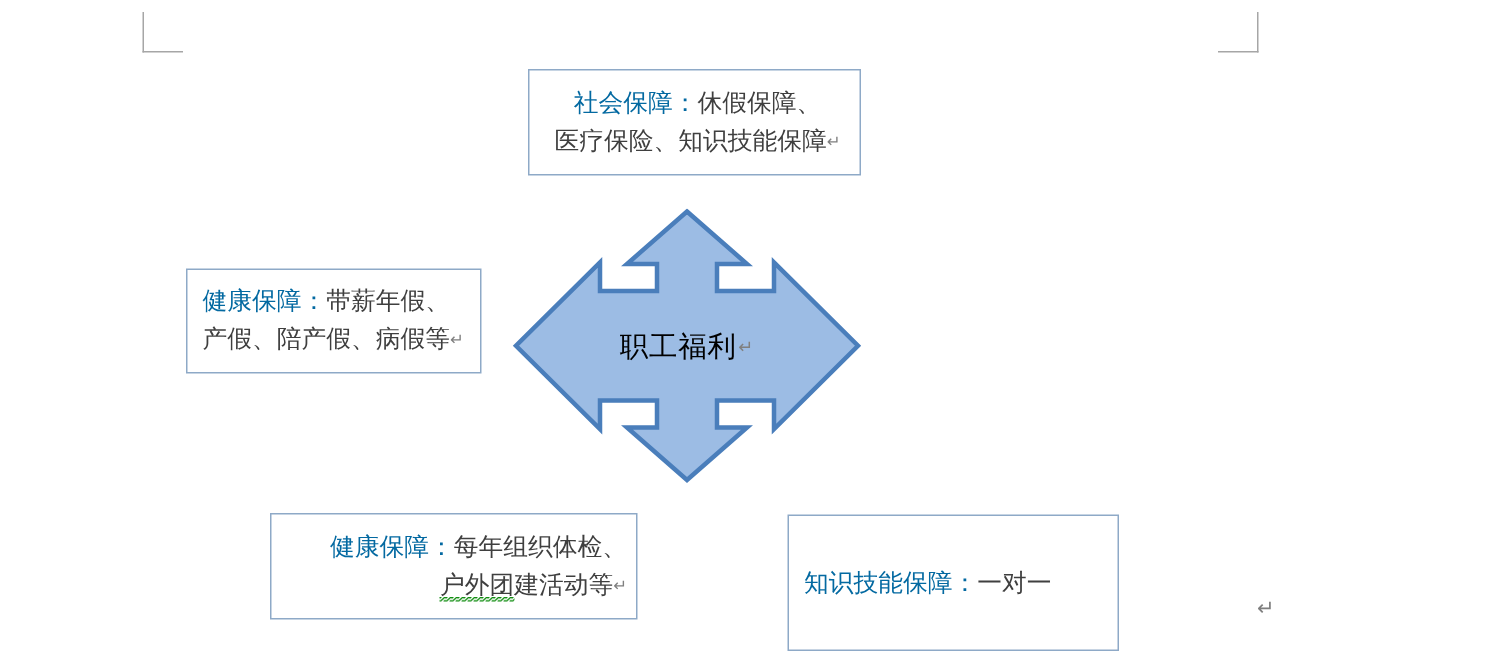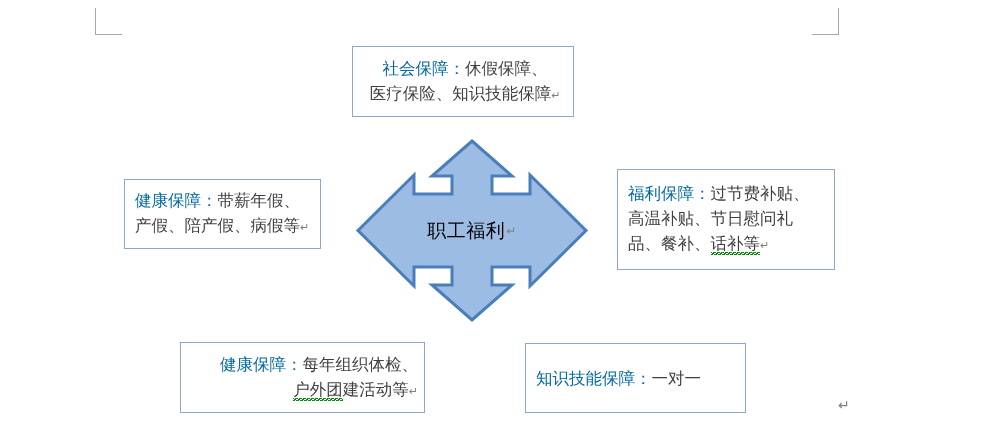--- a/index.html
+++ b/index.html
@@ -46,21 +46,21 @@
     top: 398px;
     font-family: "Liberation Sans", sans-serif;
     font-size: 14px;
     color: #7f7f7f;
     line-height: 1;
   }
 
   
   .center-arrow {
     position: absolute;
-    left: 354px;
+    left: 340px;
     top: 139px;
     width: 236px;
     height: 183px;
   }
   .center-arrow svg {
     display: block;
     width: 100%;
     height: 100%;
   }
   .arrow-label {
@@ -122,21 +122,21 @@
     background-size: 4px 3px;
     background-position: left bottom;
     padding-bottom: 2px;
   }
 
   
   #box-top    { left: 352px; top: 46px;  width: 222px; height: 71px;  align-items: center; }
   #box-left   { left: 124px; top: 179px; width: 197px; height: 70px; }
   #box-right  { left: 617px; top: 169px; width: 218px; height: 101px; }
   #box-bl     { left: 180px; top: 342px; width: 245px; height: 71px; text-align: right; }
-  #box-br     { left: 525px; top: 343px; width: 221px; height: 70px; }
+  #box-br     { left: 525px; top: 343px; width: 221px; height: 91px; }
 
   #box-top .line  { padding-left: 10px; }
   #box-left .line { padding-left: 10px; }
   #box-right .line{ padding-left: 10px; }
   #box-bl .line   { padding-left: 10px; }
   #box-br .line   { padding-left: 10px; }
 </style>
 </head>
 <body>
 
@@ -158,25 +158,20 @@
   <div class="tbox" id="box-top">
     <div class="line"><span class="hd">社会保障：</span><span>休假保障、</span></div>
     <div class="line"><span>医疗保险、知识技能保障</span><span class="ret">↵</span></div>
   </div>
 
   <div class="tbox" id="box-left">
     <div class="line"><span class="hd">健康保障：</span><span>带薪年假、</span></div>
     <div class="line"><span>产假、陪产假、病假等</span><span class="ret">↵</span></div>
   </div>
 
-  <div class="tbox" id="box-right">
-    <div class="line"><span class="hd">福利保障：</span><span>过节费补贴、</span></div>
-    <div class="line"><span>高温补贴、节日慰问礼</span></div>
-    <div class="line"><span>品、餐补、</span><span class="sq">话补等</span><span class="ret">↵</span></div>
-  </div>
 
   <div class="tbox" id="box-bl">
     <div class="line"><span class="hd">健康保障：</span><span>每年组织体检、</span></div>
     <div class="line"><span class="sq">户外团</span><span>建活动等</span><span class="ret">↵</span></div>
   </div>
 
   <div class="tbox" id="box-br">
     <div class="line"><span class="hd">知识技能保障：</span><span>一对一</span></div>
   </div>
 

